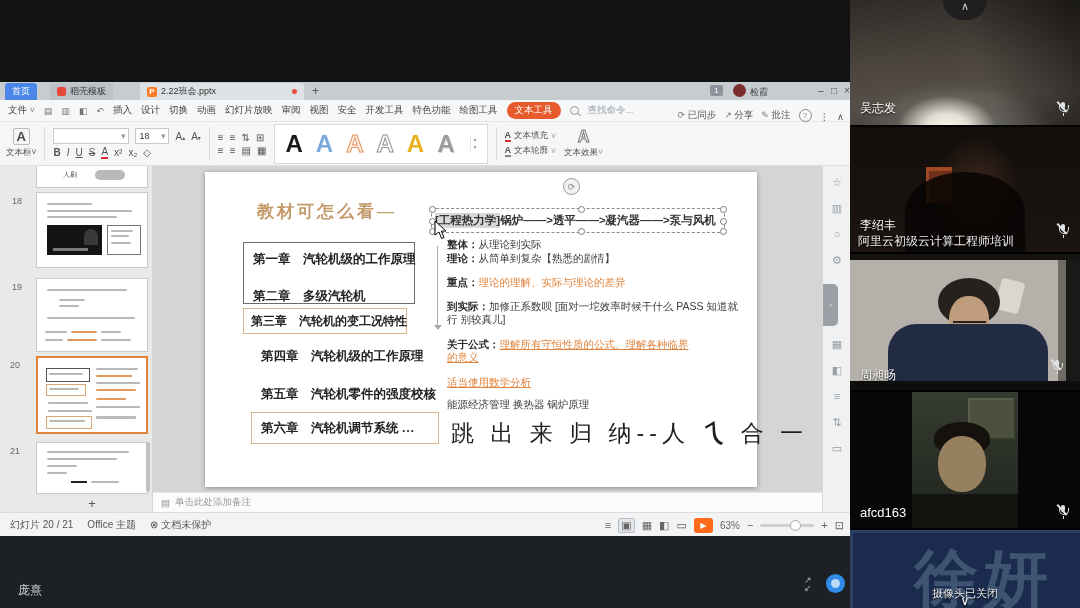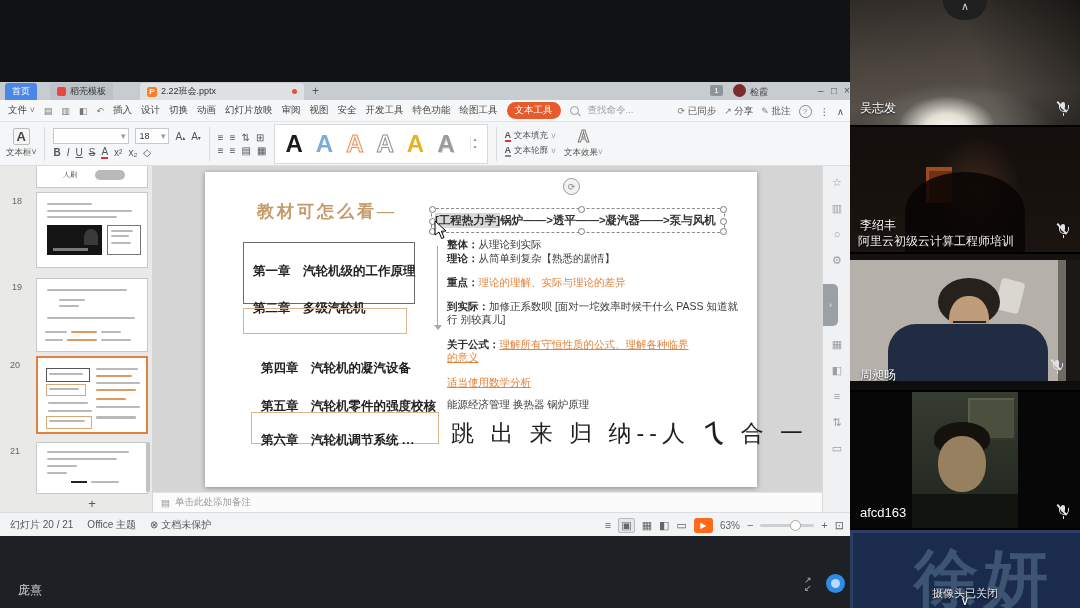--- a/index.html
+++ b/index.html
@@ -24,21 +24,21 @@
   .tb-user{position:absolute;left:750px;top:4px;color:#444;}
   .winbtn{position:absolute;top:3px;color:#555;font-size:10px;}
   
   .menubar{position:absolute;left:0;top:100px;width:850px;height:22px;background:#f6f7f8;border-bottom:1px solid #e2e4e6;
            display:flex;align-items:center;padding-left:8px;box-sizing:border-box;gap:9px;font-size:9.5px;color:#444;}
   .mb-ico{color:#777;font-size:9px;}
   .tool-pill{background:#e65a2b;color:#fff;border-radius:9px;padding:2px 8px;font-size:9.5px;}
   .mag{width:7px;height:7px;border:1.2px solid #999;border-radius:50%;position:relative;display:inline-block;}
   .mag::after{content:'';position:absolute;width:4px;height:1.2px;background:#999;transform:rotate(45deg);right:-3px;bottom:-1px;}
   .search-hint{color:#9aa0a5;}
-  .mb-right{position:absolute;right:6px;top:0;height:22px;display:flex;align-items:center;gap:8px;font-size:9.5px;color:#555;}
+  .mb-right{position:absolute;right:6px;top:0;height:22px;display:flex;align-items:flex-end;gap:8px;font-size:9.5px;color:#555;}
   .helpc{width:11px;height:11px;border:1px solid #888;border-radius:50%;font-size:8px;display:inline-flex;
          align-items:center;justify-content:center;color:#888;}
   
   .toolbar{position:absolute;left:0;top:122px;width:850px;height:44px;background:#f5f6f7;border-bottom:1px solid #dcdfe2;
            display:flex;align-items:center;padding:0 6px;box-sizing:border-box;gap:8px;}
   .tsep{width:1px;height:34px;background:#ddd;}
   .tcol{display:flex;flex-direction:column;align-items:center;justify-content:center;gap:2px;font-size:8.5px;color:#555;}
   .tb-bigA{font-size:13px;font-weight:bold;color:#444;border:1px solid #bbb;padding:0 3px;border-radius:2px;}
   .combo{border:1px solid #c7cacd;background:#fff;height:14px;font-size:9px;color:#333;display:flex;
          align-items:center;padding:0 3px;gap:3px;}
@@ -68,21 +68,21 @@
   .thumb.sel{border:2px solid #e0823f;}
   .tline{position:absolute;height:2px;background:#b9b9b9;border-radius:1px;}
   .tline.o{background:#e09a60;}
   .tscroll{position:absolute;right:2px;top:276px;width:4px;height:50px;background:#c2c2c2;border-radius:2px;}
   .addslide{position:absolute;left:36px;top:330px;width:112px;text-align:center;font-size:13px;color:#555;}
   .canvas{position:absolute;left:153px;top:166px;width:669px;height:346px;background:#d5d5d5;}
   .slide{position:absolute;left:52px;top:6px;width:552px;height:315px;background:#fff;
          box-shadow:0 1px 5px rgba(0,0,0,.35);}
   .stitle{position:absolute;left:52px;top:28px;font-family:"Liberation Serif",serif;font-weight:bold;
           font-size:17px;color:#c49a6a;letter-spacing:3px;}
-  .chap{position:absolute;font-family:"Liberation Serif",serif;font-weight:bold;font-size:12.5px;color:#222;white-space:nowrap;margin-top:12px;}
+  .chap{position:absolute;font-family:"Liberation Serif",serif;font-weight:bold;font-size:12.5px;color:#222;white-space:nowrap;}
   .cbox{position:absolute;box-sizing:border-box;}
   .cbox.dark{border:1.5px solid #6b6b6b;}
   .cbox.tan{border:1.5px solid #d9b48c;}
   .hdrbox{position:absolute;left:226px;top:36px;width:294px;height:25px;border:1px dashed #8a8a8a;
           display:flex;align-items:center;padding-left:3px;box-sizing:border-box;
           font-size:11.5px;font-weight:bold;color:#333;white-space:nowrap;}
   .hdr-tag{background:#d8d8d8;}
   .hd{position:absolute;width:5px;height:5px;border-radius:50%;background:#fff;border:1px solid #7a7a7a;}
   .rotc{position:absolute;left:358px;top:6px;width:15px;height:15px;border-radius:50%;border:1px solid #9a9a9a;
         background:#f2f2f2;color:#888;font-size:9px;display:flex;align-items:center;justify-content:center;}
@@ -360,21 +360,22 @@
 
     <div class="canvas">
       <div class="slide">
         <div class="stitle">教材可怎么看—</div>
         <div class="rotc">⟳</div>
 
         <div class="cbox dark" style="left:38px;top:70px;width:172px;height:62px;"></div>
         <div class="chap" style="left:48px;top:79px;">第一章　汽轮机级的工作原理</div>
         <div class="chap" style="left:48px;top:116px;">第二章　多级汽轮机</div>
         <div class="cbox tan" style="left:38px;top:136px;width:164px;height:26px;"></div>
-        <div class="chap" style="left:56px;top:176px;">第四章　汽轮机的凝汽设备</div>
+        <div class="chap" style="left:46px;top:141px;font-size:12px;">第三章　汽轮机的变工况特性</div>
+        <div class="chap" style="left:56px;top:176px;">第四章　汽轮机级的工作原理</div>
         <div class="chap" style="left:56px;top:214px;">第五章　汽轮机零件的强度校核</div>
         <div class="cbox tan" style="left:46px;top:240px;width:188px;height:32px;"></div>
         <div class="chap" style="left:56px;top:248px;">第六章　汽轮机调节系统 …</div>
 
         <div class="hdrbox">
           <span class="hdr-tag">[工程热力学]</span>
             <span> 锅炉——&gt;透平——&gt;凝汽器——&gt;泵与风机</span>
           <i class="hd" style="left:-3px;top:-3px;"></i>
           <i class="hd" style="left:50%;top:-3px;"></i>
           <i class="hd" style="right:-3px;top:-3px;"></i>

